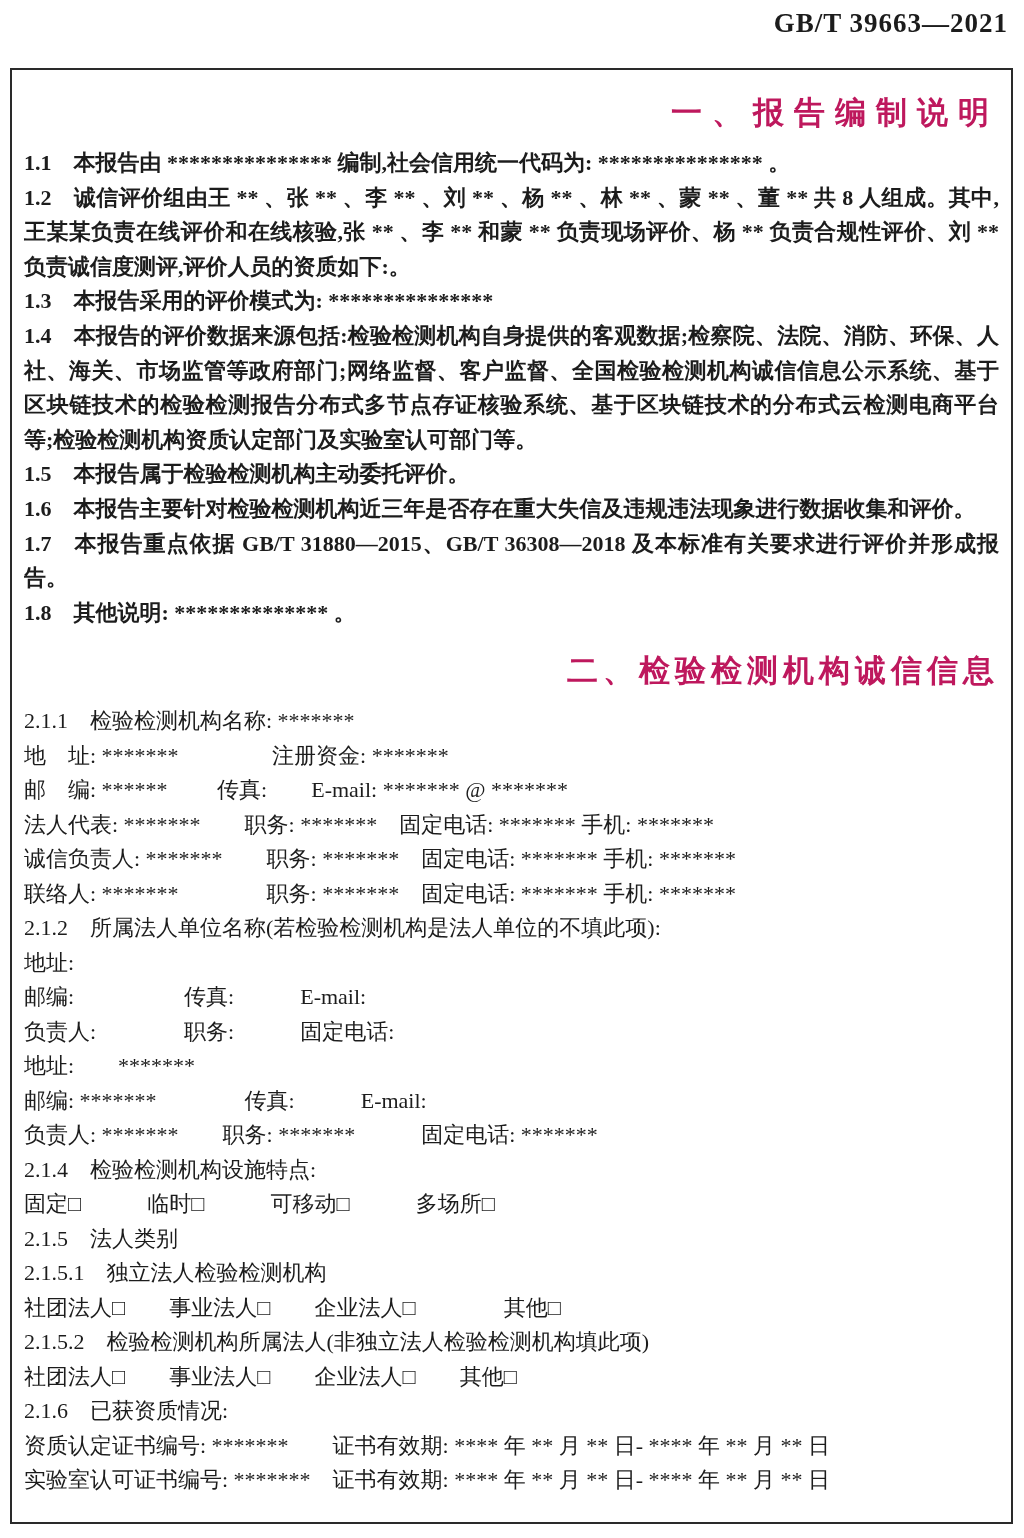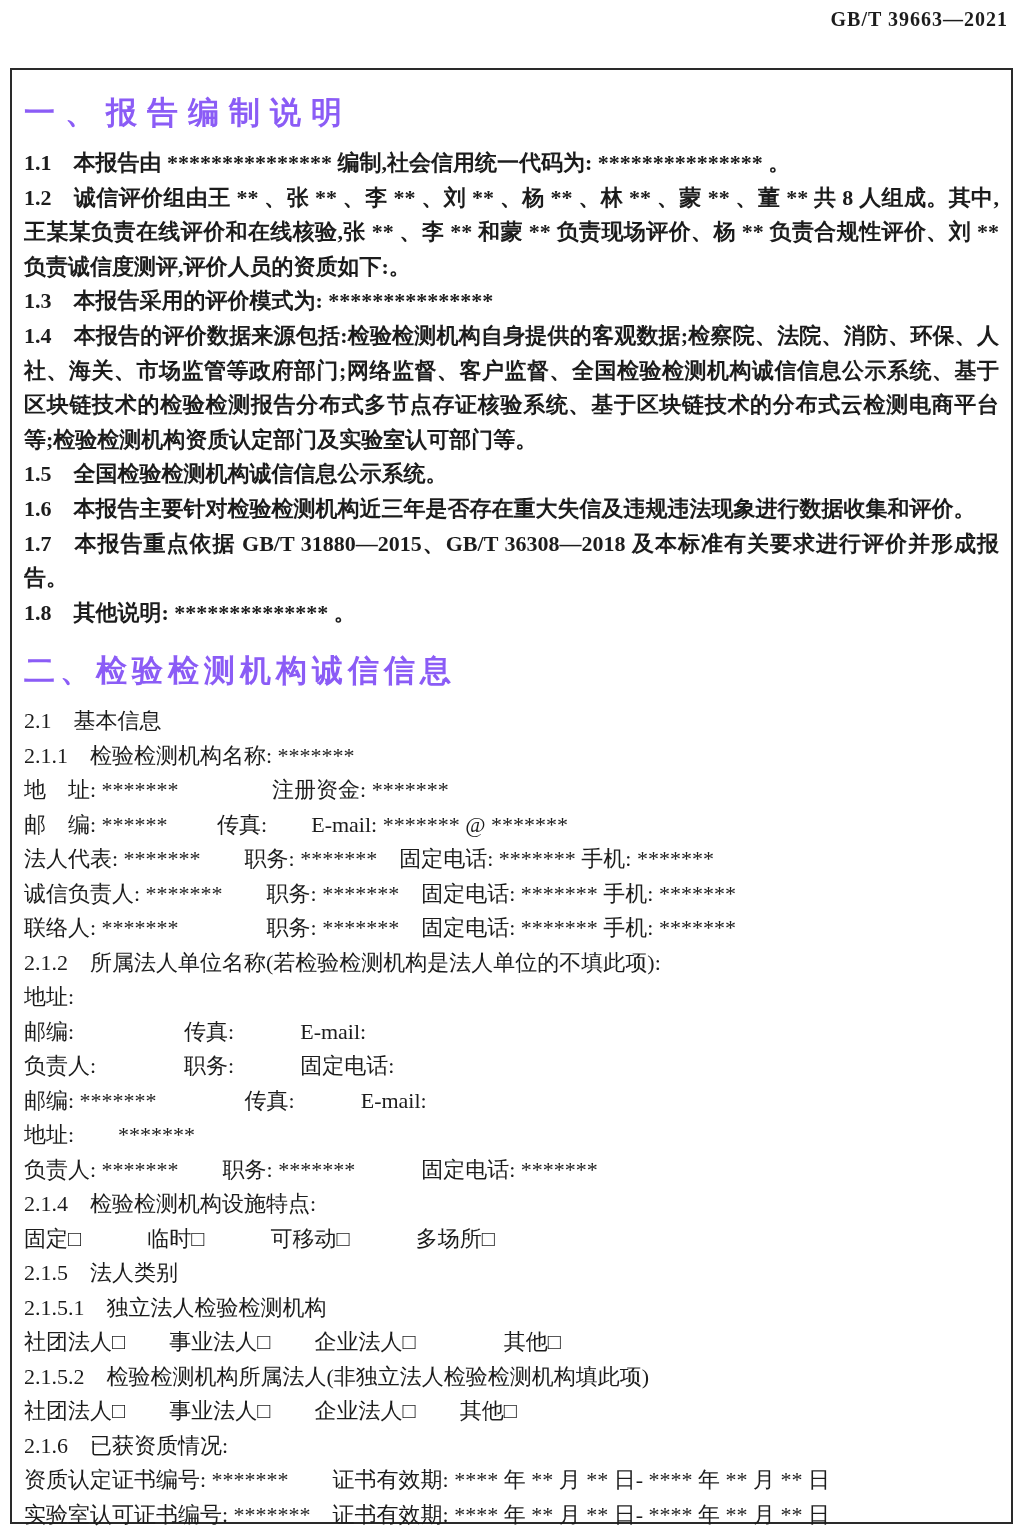--- a/index.html
+++ b/index.html
@@ -12,42 +12,42 @@
     height: 1538px;
     position: relative;
     font-family: "Liberation Serif", "DejaVu Serif", serif;
     color: #1c1c1c;
     overflow: hidden;
   }
   .std-code {
     position: absolute;
     top: 8px;
     right: 16px;
-    font-size: 20px;
+    font-size: 27px;
     font-weight: bold;
     letter-spacing: 1px;
     font-family: "Liberation Serif", "DejaVu Serif", serif;
   }
   .doc-box {
     position: absolute;
     left: 10px;
     top: 68px;
     width: 1003px;
     height: 1456px;
     border: 2px solid #2a2a2a;
     box-sizing: border-box;
     padding: 8px 12px 0 12px;
     background: #ffffff;
   }
   h1.sec-title {
     font-family: "Liberation Sans", "DejaVu Sans", sans-serif;
     font-weight: bold;
     font-size: 31px;
-    text-align: left;
-    color: #8b5cf6;
+    text-align: right;
+    color: #be185d;
     margin: 0;
   }
   h1.t1 { margin: 14px 0 12px 0; letter-spacing: 10px; }
   h1.t2 { margin: 20px 0 12px 0;  letter-spacing: 5px; }
   .para {
     font-size: 22px;
     line-height: 34.6px;
     margin: 0;
     text-align: justify;
     color: #1c1c1c;
@@ -73,40 +73,39 @@
 <div class="std-code">GB/T 39663—2021</div>
 
 <div class="doc-box">
 
   <h1 class="sec-title t1">一、报告编制说明</h1>
 
   <p class="para"><span class="num">1.1</span><span>本报告由 *************** 编制,社会信用统一代码为: *************** 。</span></p>
   <p class="para"><span class="num">1.2</span><span>诚信评价组由王 ** 、张 ** 、李 ** 、刘 ** 、杨 ** 、林 ** 、蒙 ** 、董 ** 共 8 人组成。其中,王某某负责在线评价和在线核验,张 ** 、李 ** 和蒙 ** 负责现场评价、杨 ** 负责合规性评价、刘 ** 负责诚信度测评,评价人员的资质如下:。</span></p>
   <p class="para"><span class="num">1.3</span><span>本报告采用的评价模式为: ***************</span></p>
   <p class="para"><span class="num">1.4</span><span>本报告的评价数据来源包括:检验检测机构自身提供的客观数据;检察院、法院、消防、环保、人社、海关、市场监管等政府部门;网络监督、客户监督、全国检验检测机构诚信信息公示系统、基于区块链技术的检验检测报告分布式多节点存证核验系统、基于区块链技术的分布式云检测电商平台等;检验检测机构资质认定部门及实验室认可部门等。</span></p>
-  <p class="para"><span class="num">1.5</span><span>全国检验检测机构诚信信息公示系统。</span></p>
+  <p class="para"><span class="num">1.5</span><span>本报告属于检验检测机构主动委托评价。</span></p>
   <p class="para"><span class="num">1.6</span><span>本报告主要针对检验检测机构近三年是否存在重大失信及违规违法现象进行数据收集和评价。</span></p>
   <p class="para"><span class="num">1.7</span><span>本报告重点依据 GB/T 31880—2015、GB/T 36308—2018 及本标准有关要求进行评价并形成报告。</span></p>
   <p class="para"><span class="num">1.8</span><span>其他说明: ************** 。</span></p>
 
   <h1 class="sec-title t2">二、检验检测机构诚信信息</h1>
 
-  <p class="fline"><span class="num">2.1</span><span>基本信息</span></p>
   <p class="fline"><span class="num">2.1.1</span><span>检验检测机构名称: *******</span></p>
   <p class="fline"><span class="num"></span><span>地　址: *******　　　　 注册资金: *******</span></p>
   <p class="fline"><span class="num"></span><span>邮　编: ******　　 传真:　　E-mail: ******* @ *******</span></p>
   <p class="fline"><span class="num"></span><span>法人代表: *******　　职务: *******　固定电话: ******* 手机: *******</span></p>
   <p class="fline"><span class="num"></span><span>诚信负责人: *******　　职务: *******　固定电话: ******* 手机: *******</span></p>
   <p class="fline"><span class="num"></span><span>联络人: *******　　　　职务: *******　固定电话: ******* 手机: *******</span></p>
   <p class="fline"><span class="num">2.1.2</span><span>所属法人单位名称(若检验检测机构是法人单位的不填此项):</span></p>
   <p class="fline"><span class="num"></span><span>地址:</span></p>
   <p class="fline"><span class="num"></span><span>邮编:　　　　　传真:　　　E-mail:</span></p>
   <p class="fline"><span class="num"></span><span>负责人:　　　　职务:　　　固定电话:</span></p>
+  <p class="fline"><span class="num"></span><span>地址:　　*******</span></p>
   <p class="fline"><span class="num"></span><span>邮编: *******　　　　传真:　　　E-mail:</span></p>
-  <p class="fline"><span class="num"></span><span>地址:　　*******</span></p>
   <p class="fline"><span class="num"></span><span>负责人: *******　　职务: *******　　　固定电话: *******</span></p>
   <p class="fline"><span class="num">2.1.4</span><span>检验检测机构设施特点:</span></p>
   <p class="fline"><span class="num"></span><span>固定□　　　临时□　　　可移动□　　　多场所□</span></p>
   <p class="fline"><span class="num">2.1.5</span><span>法人类别</span></p>
   <p class="fline"><span class="num">2.1.5.1</span><span>独立法人检验检测机构</span></p>
   <p class="fline"><span class="num"></span><span>社团法人□　　事业法人□　　企业法人□　　　　其他□</span></p>
   <p class="fline"><span class="num">2.1.5.2</span><span>检验检测机构所属法人(非独立法人检验检测机构填此项)</span></p>
   <p class="fline"><span class="num"></span><span>社团法人□　　事业法人□　　企业法人□　　其他□</span></p>
   <p class="fline"><span class="num">2.1.6</span><span>已获资质情况:</span></p>
   <p class="fline"><span class="num"></span><span>资质认定证书编号: *******　　证书有效期: **** 年 ** 月 ** 日- **** 年 ** 月 ** 日</span></p>

